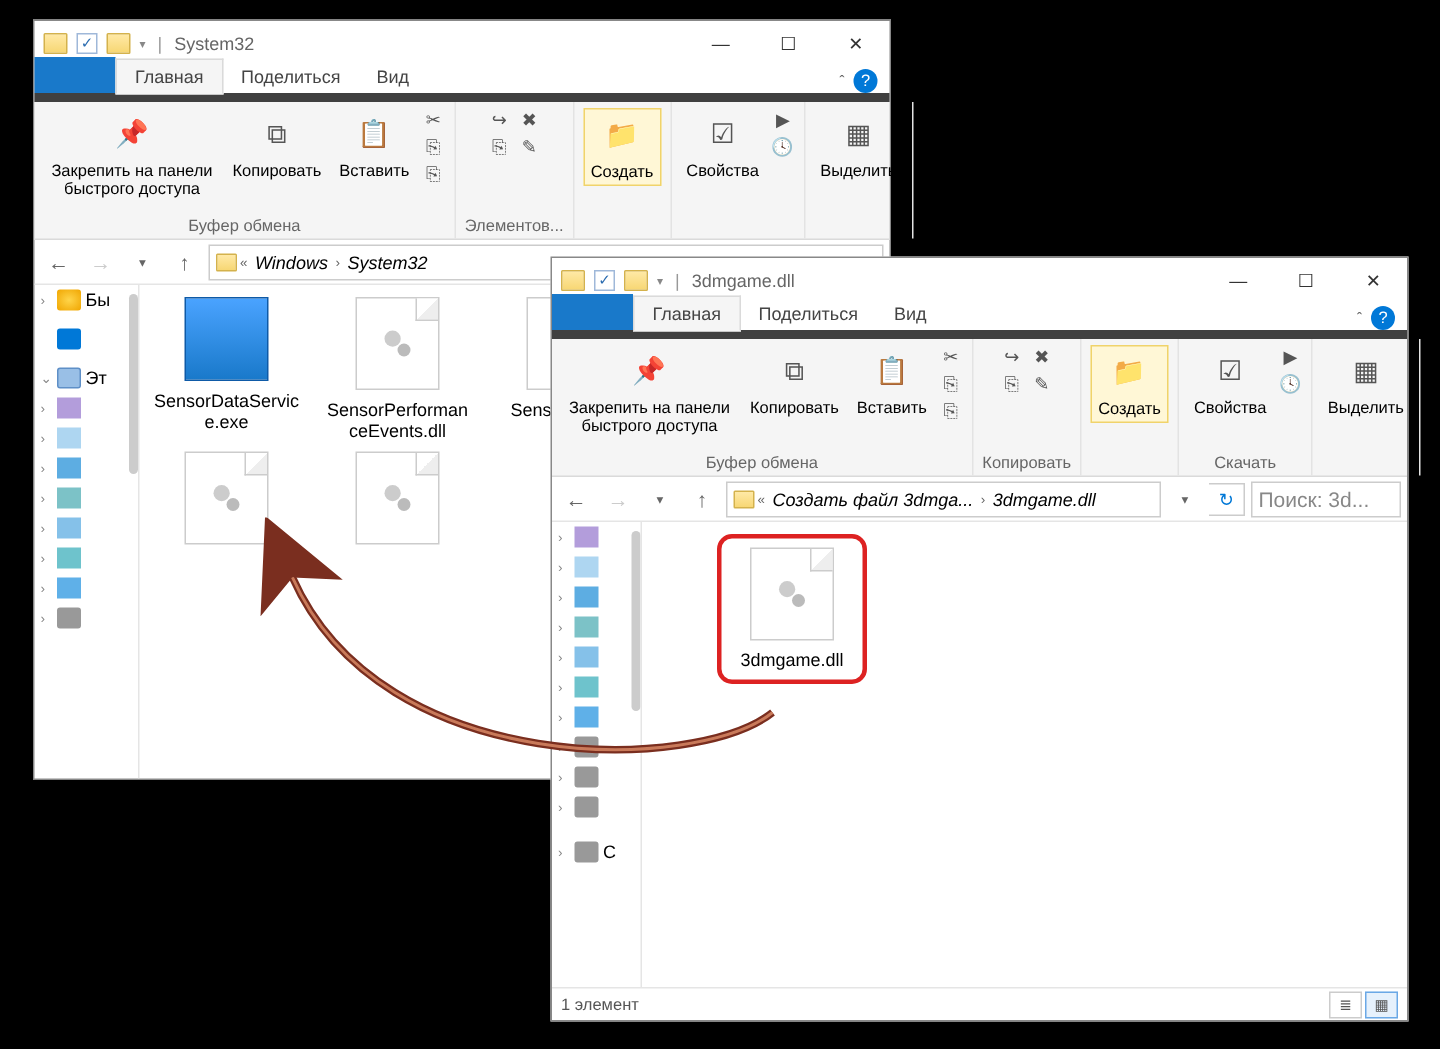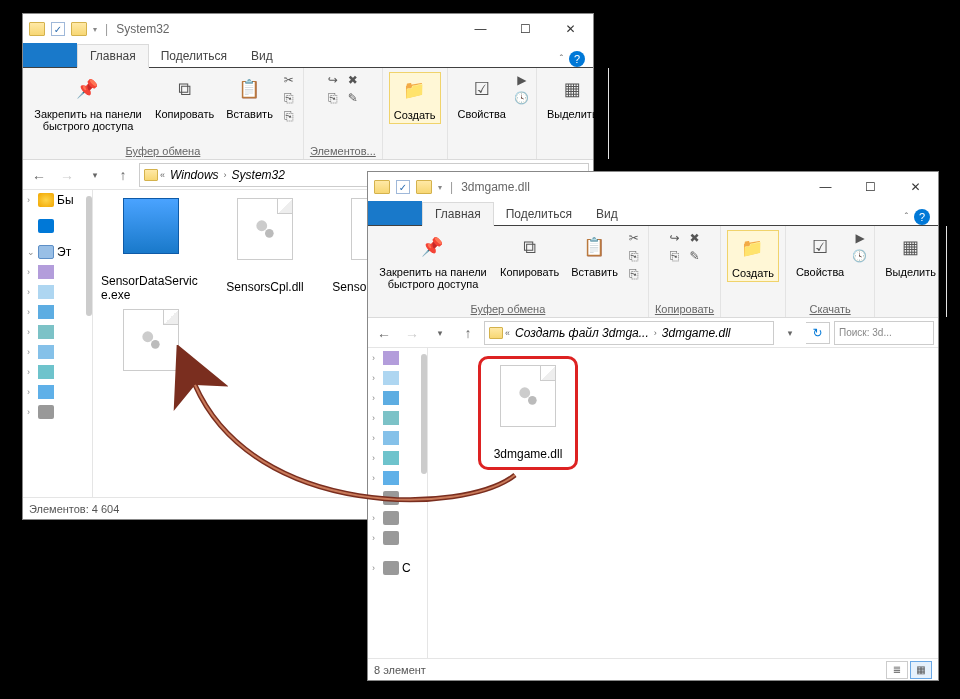--- a/index.html
+++ b/index.html
@@ -9,62 +9,62 @@
   .w2 { left: 367px; top: 171px; width: 572px; height: 510px; }
   .titlebar { height: 30px; display: flex; align-items: center; font-size: 12px; color: #666; }
   .title-icons { display: flex; align-items: center; gap: 6px; padding: 0 6px; }
   .folder-icon { width: 16px; height: 14px; background: linear-gradient(#ffe9a6, #f7d774); border: 1px solid #d4b24c; border-radius: 1px; }
   .check-icon { width: 14px; height: 14px; border: 1px solid #9fb8d9; display: flex; align-items: center; justify-content: center; color: #2b6cb0; font-size: 10px; }
   .folder-icon-open { width: 16px; height: 14px; background: linear-gradient(#ffe9a6, #f7d774); border: 1px solid #d4b24c; border-radius: 1px; position: relative; }
   .title-sep { color: #999; padding: 0 2px; }
   .title-text { padding-left: 6px; }
   .winbtns { margin-left: auto; display: flex; }
   .winbtn { width: 45px; height: 29px; display: flex; align-items: center; justify-content: center; font-size: 12px; color: #333; cursor: pointer; }
-  .tabs { display: flex; height: 24px; font-size: 12px; border-bottom: 1px solid #404040; align-items: flex-end; }
+  .tabs { display: flex; height: 24px; font-size: 12px; border-bottom: 6px solid #404040; align-items: flex-end; }
   .tab-file { width: 54px; height: 24px; background: #1979ca; }
   .tab { padding: 4px 12px; color: #444; cursor: pointer; }
   .tab.active { background: #f5f5f5; border: 1px solid #dadada; border-bottom: 1px solid #f5f5f5; margin-bottom: -1px; }
   .tab-right { margin-left: auto; display: flex; align-items: center; gap: 6px; padding-right: 8px; }
   .help-icon { width: 16px; height: 16px; border-radius: 50%; background: #0078d7; color: #fff; font-size: 11px; display: flex; align-items: center; justify-content: center; }
   .ribbon { height: 92px; background: #f5f5f5; border-bottom: 1px solid #dadada; display: flex; font-size: 11px; }
   .rgroup { border-right: 1px solid #e3e3e3; padding: 4px 6px 2px; display: flex; flex-direction: column; align-items: center; justify-content: space-between; }
-  .rgroup-label { font-size: 11px; color: #666; padding-top: 2px; text-decoration: underline; }
+  .rgroup-label { font-size: 11px; color: #666; padding-top: 2px; }
   .rgroup-content { display: flex; gap: 4px; align-items: flex-start; flex: 1; }
   .rbtn { display: flex; flex-direction: column; align-items: center; gap: 2px; padding: 2px 4px; cursor: pointer; text-align: center; line-height: 1.1; }
   .rbtn.big .ricon { width: 32px; height: 32px; }
   .ricon { display: flex; align-items: center; justify-content: center; font-size: 18px; color: #555; }
   .rcol { display: flex; flex-direction: column; gap: 2px; }
   .rcol .ricon { width: 16px; height: 16px; font-size: 12px; }
   .rbox-y { background: #fff7d6; border: 1px solid #f0d36b; }
   .addr { height: 30px; display: flex; align-items: center; gap: 4px; padding: 0 4px; border-bottom: 1px solid #e5e5e5; }
   .navbtn { width: 24px; height: 24px; display: flex; align-items: center; justify-content: center; color: #666; font-size: 14px; cursor: pointer; }
   .addrbar { flex: 1; height: 24px; border: 1px solid #ccc; display: flex; align-items: center; font-size: 12px; padding: 0 4px; gap: 2px; overflow: hidden; white-space: nowrap; }
   .addr-seg { padding: 0 3px; cursor: pointer; font-style: italic; }
   .addr-chev { color: #666; font-size: 9px; }
   .addr-refresh { width: 24px; height: 22px; border: 1px solid #ccc; border-left: none; display: flex; align-items: center; justify-content: center; color: #0078d7; font-size: 12px; }
-  .searchbox { width: 100px; height: 24px; border: 1px solid #ccc; font-size: 10px; padding: 0 4px; color: #888; display: flex; align-items: center; }
+  .searchbox { width: 100px; height: 24px; border: 1px solid #ccc; font-size: 14px; padding: 0 4px; color: #888; display: flex; align-items: center; }
   .body { flex: 1; display: flex; overflow: hidden; }
   .sidebar { width: 70px; border-right: 1px solid #e5e5e5; overflow: hidden; position: relative; }
   .sidebar::after { content: ""; position: absolute; right: 0; top: 6px; width: 6px; height: 120px; background: #ccc; border-radius: 3px; }
   .sb-item { display: flex; align-items: center; gap: 3px; padding: 3px 4px; font-size: 12px; white-space: nowrap; }
   .sb-chev { width: 8px; font-size: 9px; color: #888; }
   .sb-icon { width: 16px; height: 14px; display: inline-block; }
   .sb-star { background: radial-gradient(#ffd54a, #f0a500); border-radius: 2px; }
   .sb-cloud { background: #0078d7; border-radius: 2px; }
   .sb-pc { background: #99bfe6; border: 1px solid #5e8fc7; border-radius: 2px; }
   .sb-vid { background: #b39ddb; }
   .sb-doc { background: #aed6f1; }
   .sb-dl { background: #5dade2; }
   .sb-pic { background: #7cc2c7; }
   .sb-mus { background: #85c1e9; }
   .sb-3d { background: #6ec3cc; }
   .sb-desk { background: #5fb0e8; }
   .sb-drive { background: #999; border-radius: 2px; }
   .content { flex: 1; padding: 8px; display: flex; flex-wrap: wrap; align-content: flex-start; gap: 6px 14px; position: relative; }
-  .fileitem { width: 100px; display: flex; flex-direction: column; align-items: center; font-size: 12px; text-align: left; gap: 20px; word-break: break-word; line-height: 1.2; }
+  .fileitem { width: 100px; display: flex; flex-direction: column; align-items: center; font-size: 12px; text-align: center; gap: 6px; word-break: break-word; line-height: 1.2; }
   .fileicon-exe { width: 56px; height: 56px; background: linear-gradient(#4aa3ff,#1979ca); border: 1px solid #0e5aa7; }
   .fileicon-dll { width: 56px; height: 62px; background: #fff; border: 1px solid #ccc; position: relative; display: flex; align-items: center; justify-content: center; }
   .fileicon-dll::before { content: ""; position: absolute; top: 0; right: 0; width: 14px; height: 14px; background: linear-gradient(135deg,#fff 50%,#eee 50%); border-left: 1px solid #ccc; border-bottom: 1px solid #ccc; }
   .gear { width: 26px; height: 26px; color: #bbb; }
   .highlighted { border: 3px solid #d22; border-radius: 10px; padding: 6px 4px; }
   .statusbar { height: 22px; border-top: 1px solid #e5e5e5; display: flex; align-items: center; font-size: 11px; color: #555; padding: 0 6px; gap: 8px; }
   .statusbar .viewbtns { margin-left: auto; display: flex; gap: 2px; }
   .viewbtn { width: 22px; height: 18px; border: 1px solid #ccc; display: flex; align-items: center; justify-content: center; font-size: 10px; }
   .viewbtn.sel { border-color: #6aa8e6; background: #e6f1fc; }
   .arrow-svg { position: absolute; left: 135px; top: 345px; width: 420px; height: 175px; pointer-events: none; z-index: 5; }
@@ -241,20 +241,29 @@
         <div class="fileicon-exe"></div>
         <span>SensorDataService.exe</span>
       </div>
       <div class="fileitem">
         <div class="fileicon-dll">
           <svg class="gear" viewBox="0 0 24 24">
               <circle cx="9" cy="9" r="5" fill="#ccc"></circle>
               <circle cx="16" cy="16" r="4" fill="#bbb"></circle>
             </svg>
         </div>
+        <span>SensorPerformanceEvents.dll</span>
+      </div>
+      <div class="fileitem">
+        <div class="fileicon-dll">
+          <svg class="gear" viewBox="0 0 24 24">
+              <circle cx="9" cy="9" r="5" fill="#ccc"></circle>
+              <circle cx="16" cy="16" r="4" fill="#bbb"></circle>
+            </svg>
+        </div>
         <span>SensorsCpl.dll</span>
       </div>
       <div class="fileitem">
         <div class="fileicon-dll">
           <svg class="gear" viewBox="0 0 24 24">
               <circle cx="9" cy="9" r="5" fill="#ccc"></circle>
               <circle cx="16" cy="16" r="4" fill="#bbb"></circle>
             </svg>
         </div>
         <span>SensorService.dll</span>
@@ -271,23 +280,20 @@
         <div class="fileicon-dll">
           <svg class="gear" viewBox="0 0 24 24">
               <circle cx="9" cy="9" r="5" fill="#ccc"></circle>
               <circle cx="16" cy="16" r="4" fill="#bbb"></circle>
             </svg>
         </div>
       </div>
     </div>
   </div>
 
-  <div class="statusbar">
-    <span>Элементов: 4 604</span>
-  </div>
 </div>
 
 <div class="window w2">
   <div class="titlebar">
     <div class="title-icons">
       <span class="folder-icon"></span>
       <span class="check-icon">✓</span>
       <span class="folder-icon-open"></span>
       <span style="font-size:8px;color:#888;">▾</span>
     </div>
@@ -454,21 +460,21 @@
               <circle cx="9" cy="9" r="5" fill="#ccc"></circle>
               <circle cx="16" cy="16" r="4" fill="#bbb"></circle>
             </svg>
         </div>
         <span>3dmgame.dll</span>
       </div>
     </div>
   </div>
 
   <div class="statusbar">
-    <span>8 элемент</span>
+    <span>1 элемент</span>
     <div class="viewbtns">
       <div class="viewbtn">≣</div>
       <div class="viewbtn sel">▦</div>
     </div>
   </div>
 </div>
 
 <svg class="arrow-svg" viewBox="0 0 420 175">
   <defs>
     <marker id="arrh" markerWidth="12" markerHeight="12" refX="3" refY="6" orient="auto">

